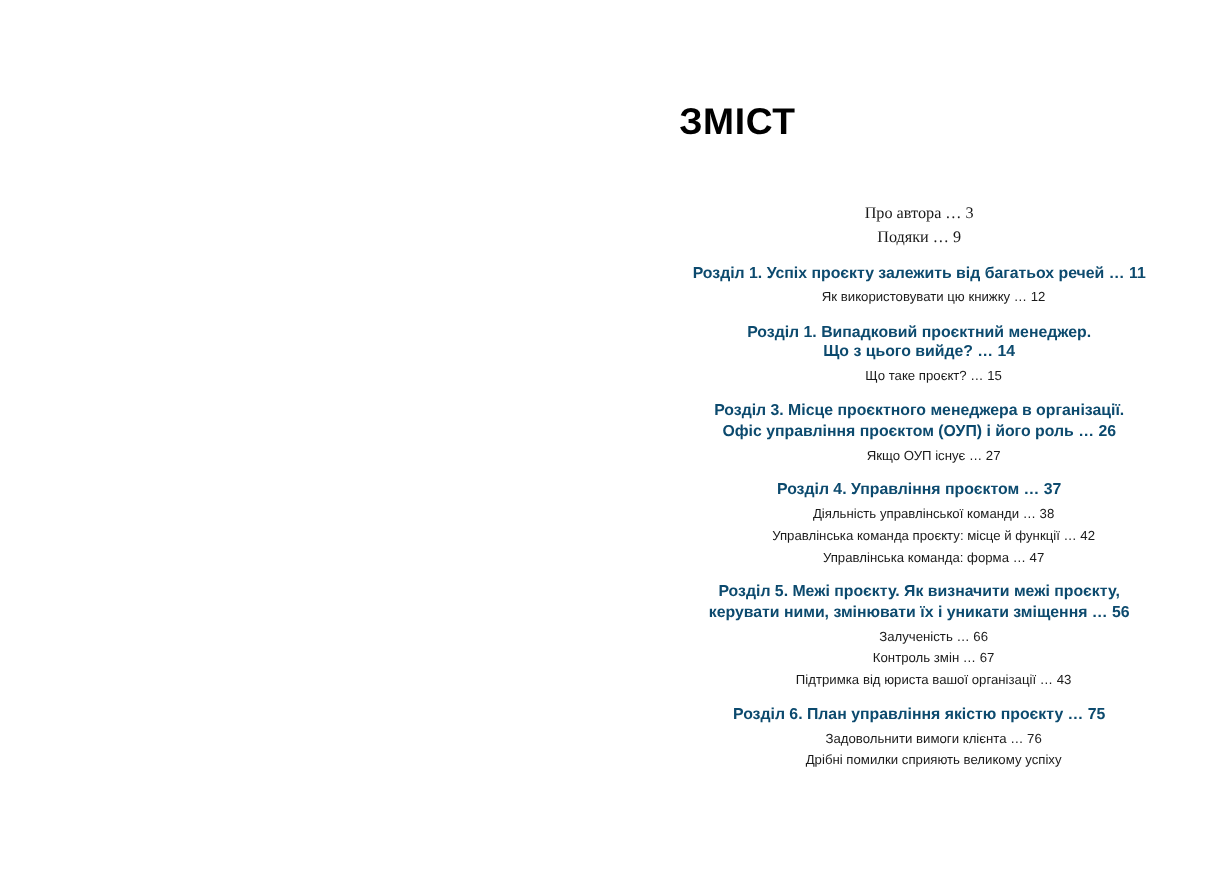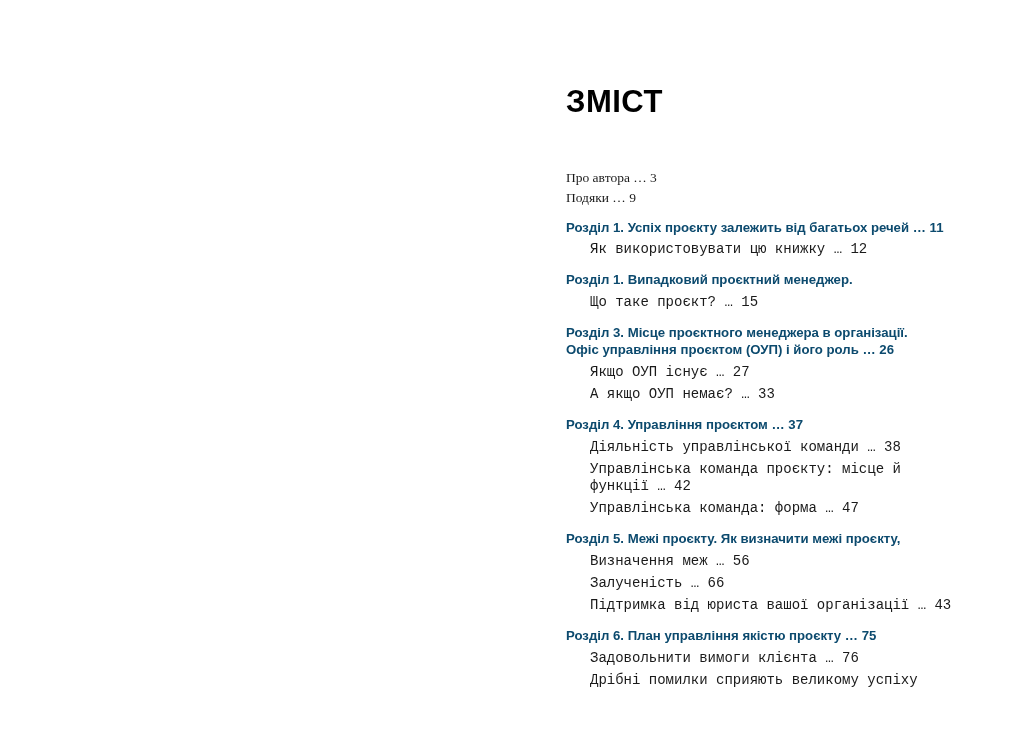--- a/index.html
+++ b/index.html
@@ -35,70 +35,70 @@
     margin: 0 0 52px 0;
     line-height: 1;
   }
   .toc-list {
     list-style: none;
     margin: 0;
     padding: 0;
   }
   .entry {
     line-height: 1.28;
+    text-align: center;
   }
   .entry.front {
     font-family: "Liberation Serif", serif;
     font-size: 13.5px;
     margin: 0 0 3px 0;
     padding-left: 0;
   }
   .entry.chapter {
     font-family: "Liberation Sans", sans-serif;
     font-weight: bold;
     font-size: 13.2px;
     margin: 13px 0 5px 0;
     padding-left: 0;
     color: #0c4a6e;
   }
   .entry.chapter .line2 {
     display: block;
   }
   .entry.sub {
-    font-family: Liberation Mono, monospace;
-    font-size: 14px;
+    font-family: Liberation Sans, sans-serif;
+    font-size: 11px;
     margin: 0 0 4px 0;
     padding-left: 24px;
   }
   .first-front {
     margin-top: 0;
   }
 </style>
 </head>
 <body>
 
 <div class="page">
   <div class="toc-wrap">
     <h1 class="toc-title">ЗМІСТ</h1>
     <ul class="toc-list">
         <li class="entry front first-front"><span>Про автора … 3</span></li>
         <li class="entry front"><span>Подяки … 9</span></li>
         <li class="entry chapter"><span>Розділ 1. Успіх проєкту залежить від багатьох речей … 11</span></li>
         <li class="entry sub"><span>Як використовувати цю книжку … 12</span></li>
-        <li class="entry chapter"><span>Розділ 1. Випадковий проєктний менеджер.</span></li>
+        <li class="entry chapter"><span>Розділ 1. Випадковий проєктний менеджер.</span><span class="line2">Що з цього вийде? … 14</span></li>
         <li class="entry sub"><span>Що таке проєкт? … 15</span></li>
         <li class="entry chapter"><span>Розділ 3. Місце проєктного менеджера в організації.</span><span class="line2">Офіс управління проєктом (ОУП) і його роль … 26</span></li>
         <li class="entry sub"><span>Якщо ОУП існує … 27</span></li>
-        <li class="entry sub"><span>А якщо ОУП немає? … 33</span></li>
         <li class="entry chapter"><span>Розділ 4. Управління проєктом … 37</span></li>
         <li class="entry sub"><span>Діяльність управлінської команди … 38</span></li>
         <li class="entry sub"><span>Управлінська команда проєкту: місце й функції … 42</span></li>
         <li class="entry sub"><span>Управлінська команда: форма … 47</span></li>
-        <li class="entry chapter"><span>Розділ 5. Межі проєкту. Як визначити межі проєкту,</span></li>
-        <li class="entry sub"><span>Визначення меж … 56</span></li>
+        <li class="entry chapter"><span>Розділ 5. Межі проєкту. Як визначити межі проєкту,</span><span class="line2">керувати ними, змінювати їх і уникати зміщення … 56</span></li>
         <li class="entry sub"><span>Залученість … 66</span></li>
+        <li class="entry sub"><span>Контроль змін … 67</span></li>
         <li class="entry sub"><span>Підтримка від юриста вашої організації … 43</span></li>
         <li class="entry chapter"><span>Розділ 6. План управління якістю проєкту … 75</span></li>
         <li class="entry sub"><span>Задовольнити вимоги клієнта … 76</span></li>
         <li class="entry sub"><span>Дрібні помилки сприяють великому успіху</span></li>
       </ul>
   </div>
 </div>
 
 </body></html>

